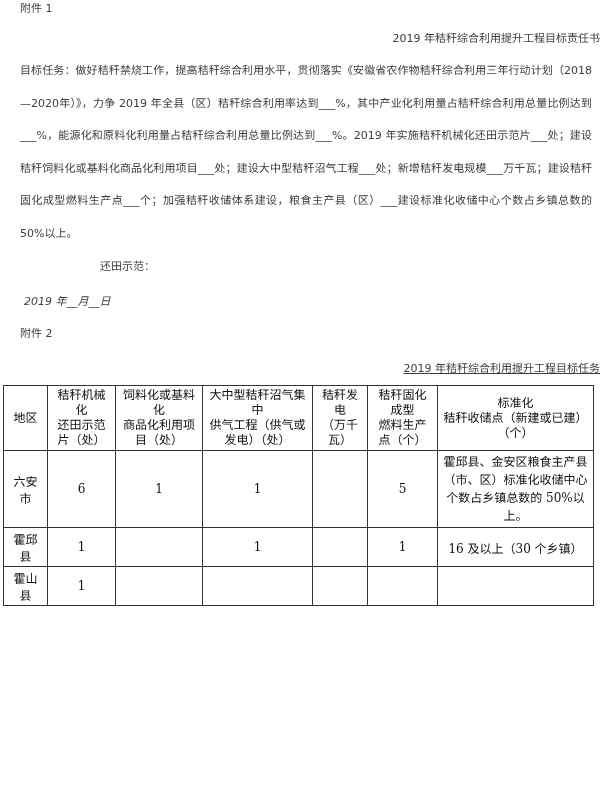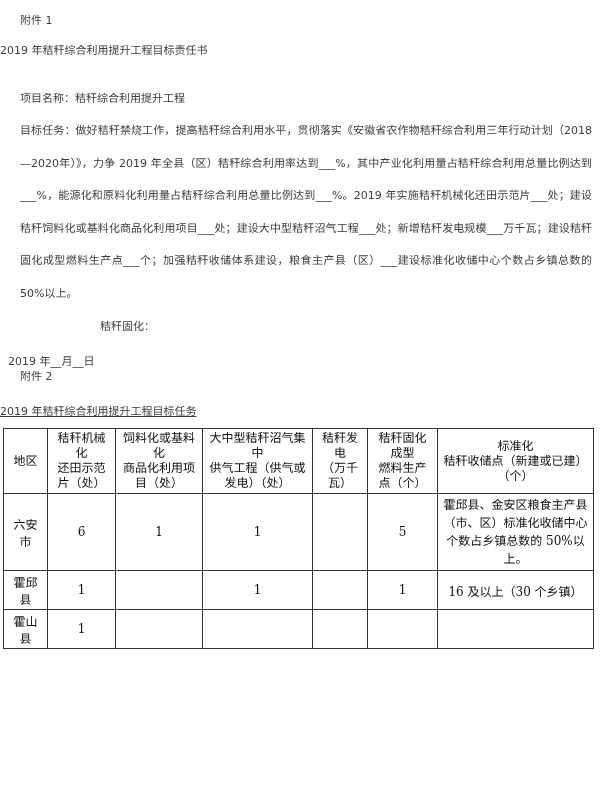--- a/index.html
+++ b/index.html
@@ -2,37 +2,37 @@
 <html lang="zh-CN"><head>
 <meta charset="utf-8">
 <style>
   * { box-sizing: border-box; }
   html, body { margin: 0; padding: 0; background: #ffffff; }
   body {
     width: 600px; height: 798px; overflow: hidden;
     font-family: "DejaVu Sans", "Liberation Sans", sans-serif;
     color: #3d3d3d;
   }
-  .page { position: relative; width: 600px; height: 798px; padding-top: 13px; }
+  .page { position: relative; width: 600px; height: 798px; padding-top: 1px; }
 
   .att-label { margin: 0 0 0 20px; font-size: 11px; line-height: 15px; }
-  .doc-title { font-size: 11px; line-height: 15px; text-align: left; }
+  .doc-title { font-size: 11px; line-height: 15px; text-align: right; }
   .title1 { margin-top: 15px; }
   .title2 { margin-top: 20px; text-decoration: underline; }
 
   .line { font-size: 11px; line-height: 15px; }
   .project { margin: 33px 8px 0 20px; }
   .task {
     margin: 9px 8px 0 20px;
     font-size: 11px; line-height: 32.5px;
     text-align: justify;
   }
   .responsible { margin: 9px 0 0 100px; }
-  .date { margin: 20px 0 0 8px; }
-  .att2 { }
+  .date { margin: 20px 0 0 24px; font-style: italic; }
+  .att2 { margin-top: 17px; }
 
   table.targets {
     margin: 9px 0 0 3px;
     width: 590px;
     border-collapse: collapse;
     table-layout: fixed;
     font-family: "DejaVu Serif", "Liberation Serif", serif;
     color: #111111;
   }
   table.targets th, table.targets td {
@@ -58,25 +58,24 @@
 </style>
 </head>
 <body>
 
 <div class="page">
 
   <div class="att-label">附件 1</div>
 
   <div class="doc-title title1">2019 年秸秆综合利用提升工程目标责任书</div>
 
-  <div class="line project">项目名称：秸秆综合利用提升工程</div>
 
   <div class="task">目标任务：做好秸秆禁烧工作，提高秸秆综合利用水平，贯彻落实《安徽省农作物秸秆综合利用三年行动计划（2018—2020年）》，力争 2019 年全县（区）秸秆综合利用率达到___%，其中产业化利用量占秸秆综合利用总量比例达到___%，能源化和原料化利用量占秸秆综合利用总量比例达到___%。2019 年实施秸秆机械化还田示范片___处；建设秸秆饲料化或基料化商品化利用项目___处；建设大中型秸秆沼气工程___处；新增秸秆发电规模___万千瓦；建设秸秆固化成型燃料生产点___个；加强秸秆收储体系建设，粮食主产县（区）___建设标准化收储中心个数占乡镇总数的 50%以上。</div>
 
-  <div class="line responsible">秸秆固化：</div>
+  <div class="line responsible">还田示范：</div>
 
   <div class="line date">2019 年__月__日</div>
 
   <div class="att-label att2">附件 2</div>
 
   <div class="doc-title title2">2019 年秸秆综合利用提升工程目标任务</div>
 
   <table class="targets">
     <colgroup>
       <col style="width:44px">

